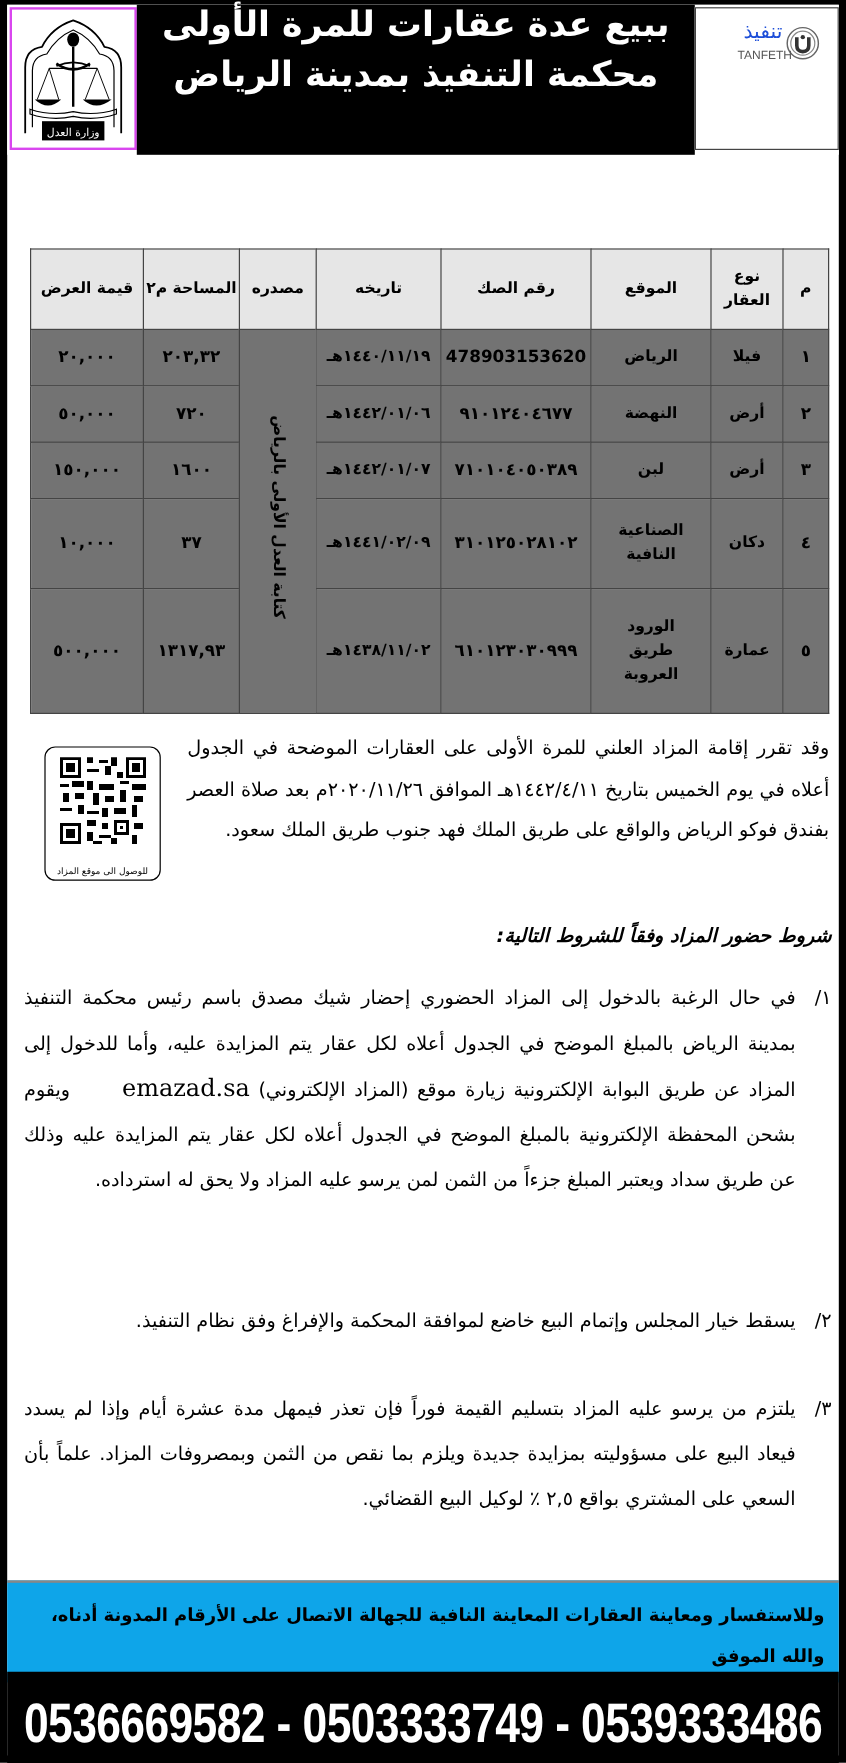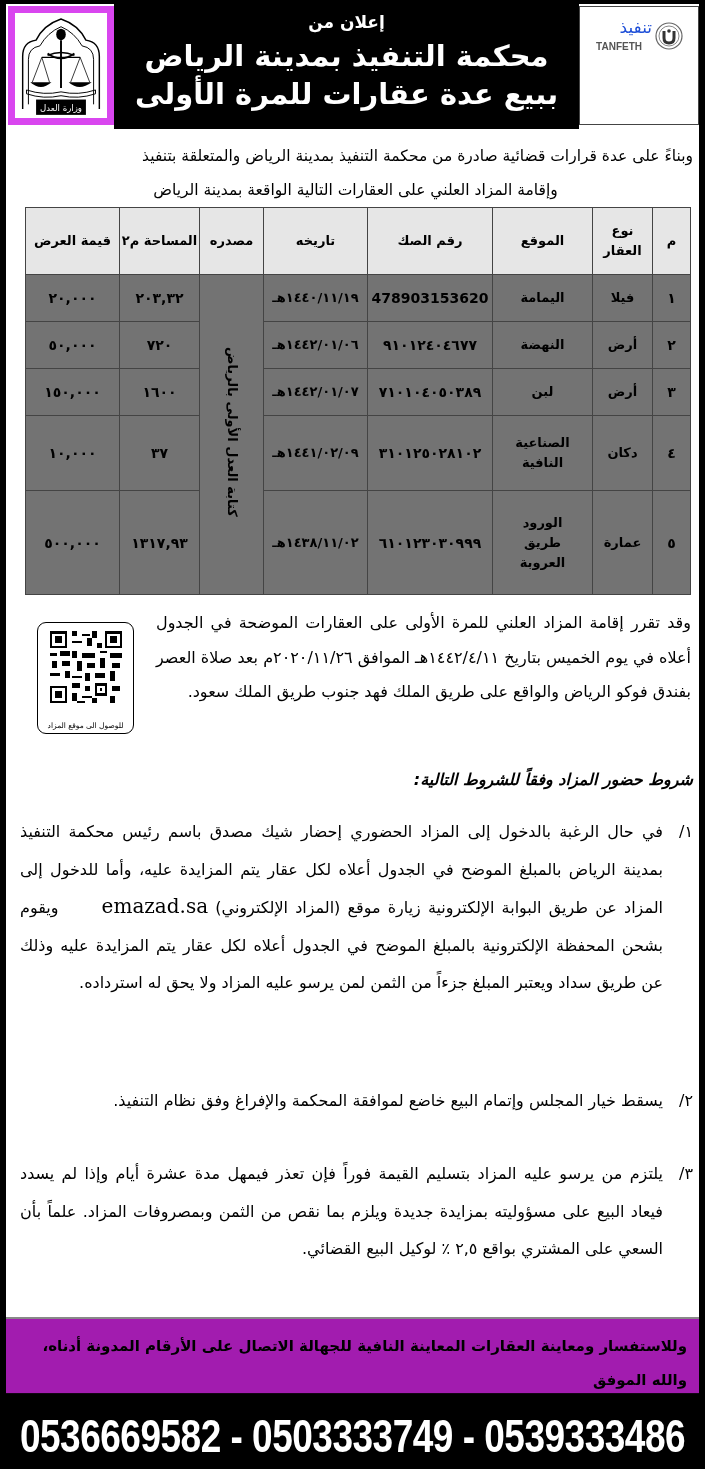--- a/index.html
+++ b/index.html
@@ -11,37 +11,37 @@
       border: 6px solid #000; border-top: 4px solid #000; background: #fff;
     }
 
     
     .header {
       position: absolute; left: 0; top: 0; width: 693px; height: 125px;
       display: flex; flex-direction: row-reverse; background: #fff;
     }
     .logo-left {
       position: absolute; left: 2px; top: 2px; width: 106px; height: 119px;
-      border: 7px solid #d946ef; background: #fff; display: flex; align-items: center; justify-content: center;
+      border: 2px solid #d946ef; background: #fff; display: flex; align-items: center; justify-content: center;
     }
     .logo-right {
       position: absolute; right: 0px; top: 2px; width: 120px; height: 119px;
       border: 1px solid #444; background: #fff;
     }
     .title-block {
       position: absolute; left: 108px; top: 0; width: 465px; height: 125px; background: #000;
       color: #fff; text-align: center; direction: rtl;
     }
     .title-small { font-family: "DejaVu Sans", sans-serif; font-weight: bold; font-size: 17px; padding-top: 6px; line-height: 24px; }
     .title-big { font-family: "DejaVu Sans", sans-serif; font-weight: bold; font-size: 29px; line-height: 44px; letter-spacing: 1px; }
     .title-big.l3 { line-height: 40px; margin-top: -4px; }
 
     .tanfeth-wrap { position: absolute; right: 12px; top: 10px; width: 96px; height: 50px; }
     .tanfeth-ar { position: absolute; right: 34px; top: 0px; font-size: 17px; color: #1d4ed8; direction: rtl; }
-    .tanfeth-en { position: absolute; right: 44px; top: 24px; font-size: 10px; color: #555; font-family: "Liberation Sans", sans-serif; font-weight: bold; letter-spacing: 0px; direction: ltr; margin-left: 19px; }
+    .tanfeth-en { position: absolute; right: 26px; top: 24px; font-size: 10px; color: #555; font-family: "Liberation Sans", sans-serif; font-weight: normal; letter-spacing: 0px; direction: ltr; margin-left: 19px; }
     .tanfeth-icon { position: absolute; right: 2px; top: 4px; width: 30px; height: 30px; }
 
     
     .intro {
       position: absolute; left: 12px; top: 135px; width: 675px; text-align: center; direction: rtl;
       font-size: 15.5px; line-height: 34px;
     }
     .intro .l1 { text-align: right; }
 
     
@@ -85,21 +85,21 @@
     .cond .row { display: flex; flex-direction: row; }
     .cond .num { width: 30px; flex: 0 0 30px; text-align: right; }
     .cond .txt { flex: 1; text-align: justify; text-align-last: right; }
     .cond .latin { font-family: "DejaVu Serif", serif; font-size: 20px; margin-left: 36px; }
     .c1 { top: 809px; }
     .c2 { top: 1078px; }
     .c3 { top: 1151px; }
 
     
     .contact {
-      position: absolute; left: 0; top: 1313px; width: 693px; height: 85px; background: #a21caf;
+      position: absolute; left: 0; top: 1313px; width: 693px; height: 85px; background: #0ea5e9;
       border-top: 2px solid #888; direction: rtl; padding: 10px 12px 0 12px;
       font-weight: bold; font-size: 15px; line-height: 34px; text-align: right;
     }
     .phones {
       position: absolute; left: 0; top: 1398px; width: 693px; height: 71px; background: #000;
       color: #fff; direction: ltr; text-align: center;
       font-family: "Liberation Sans", sans-serif; font-weight: bold; font-size: 37px; line-height: 70px;
       letter-spacing: -0.5px; transform: scaleY(1.25);
     }
   </style>
@@ -124,43 +124,38 @@
         <line x1="68" y1="46" x2="78" y2="72" stroke="#000" stroke-width="0.8"></line>
         <path d="M16 72 Q27 82 38 72 Z" fill="#000"></path>
         <path d="M56 72 Q67 82 80 72 Z" fill="#000"></path>
         <path d="M12 80 Q30 86 48 82 Q66 86 84 80 L84 84 Q66 90 48 86 Q30 90 12 84 Z" fill="none" stroke="#000" stroke-width="1"></path>
         <rect x="22" y="90" width="52" height="16" fill="#000"></rect>
         <text x="48" y="102" font-size="9" fill="#fff" text-anchor="middle" font-family="DejaVu Sans, sans-serif">وزارة العدل</text>
       </svg>
     </div>
 
     <div class="title-block">
-      <div class="title-small">إعلان من</div>
+      <div class="title-big l3">ببيع عدة عقارات للمرة الأولى</div>
       <div class="title-big">محكمة التنفيذ بمدينة الرياض</div>
-      <div class="title-big l3">ببيع عدة عقارات للمرة الأولى</div>
     </div>
 
     <div class="logo-right">
       <div class="tanfeth-wrap">
         <svg class="tanfeth-icon" viewBox="0 0 30 30">
           <circle cx="15" cy="15" r="13" fill="none" stroke="#666" stroke-width="1.2"></circle>
           <circle cx="15" cy="15" r="10" fill="none" stroke="#888" stroke-width="1"></circle>
           <path d="M10 10 L10 17 Q10 22 15 22 Q20 22 20 17 L20 10" fill="none" stroke="#333" stroke-width="3"></path>
           <circle cx="15" cy="10" r="1.8" fill="#333"></circle>
         </svg>
         <div class="tanfeth-ar">تنفيذ</div>
         <div class="tanfeth-en">TANFETH</div>
       </div>
     </div>
   </div>
 
-  <div class="intro">
-    <div class="l1">وبناءً على عدة قرارات قضائية صادرة من محكمة التنفيذ بمدينة الرياض والمتعلقة بتنفيذ</div>
-    <div class="l2">وإقامة المزاد العلني على العقارات التالية الواقعة بمدينة الرياض</div>
-  </div>
 
   <div class="table-wrap">
     <table class="props">
       <colgroup>
         <col style="width:38px">
         <col style="width:60px">
         <col style="width:100px">
         <col style="width:125px">
         <col style="width:104px">
         <col style="width:64px">
@@ -176,21 +171,21 @@
           <th>تاريخه</th>
           <th>مصدره</th>
           <th>المساحة م٢</th>
           <th>قيمة العرض</th>
         </tr>
       </thead>
       <tbody>
         <tr style="height:47px">
           <td class="num">١</td>
           <td>فيلا</td>
-          <td>اليمامة</td>
+          <td>الرياض</td>
           <td class="num">478903153620</td>
           <td>١٤٤٠/١١/١٩هـ</td>
           <td rowspan="5" class="vert-cell">
             <span class="vert-text">كتابة العدل الأولى بالرياض</span>
           </td>
           <td class="num">٢٠٣,٣٢</td>
           <td class="num">٢٠,٠٠٠</td>
         </tr>
         <tr style="height:47px">
           <td class="num">٢</td>

